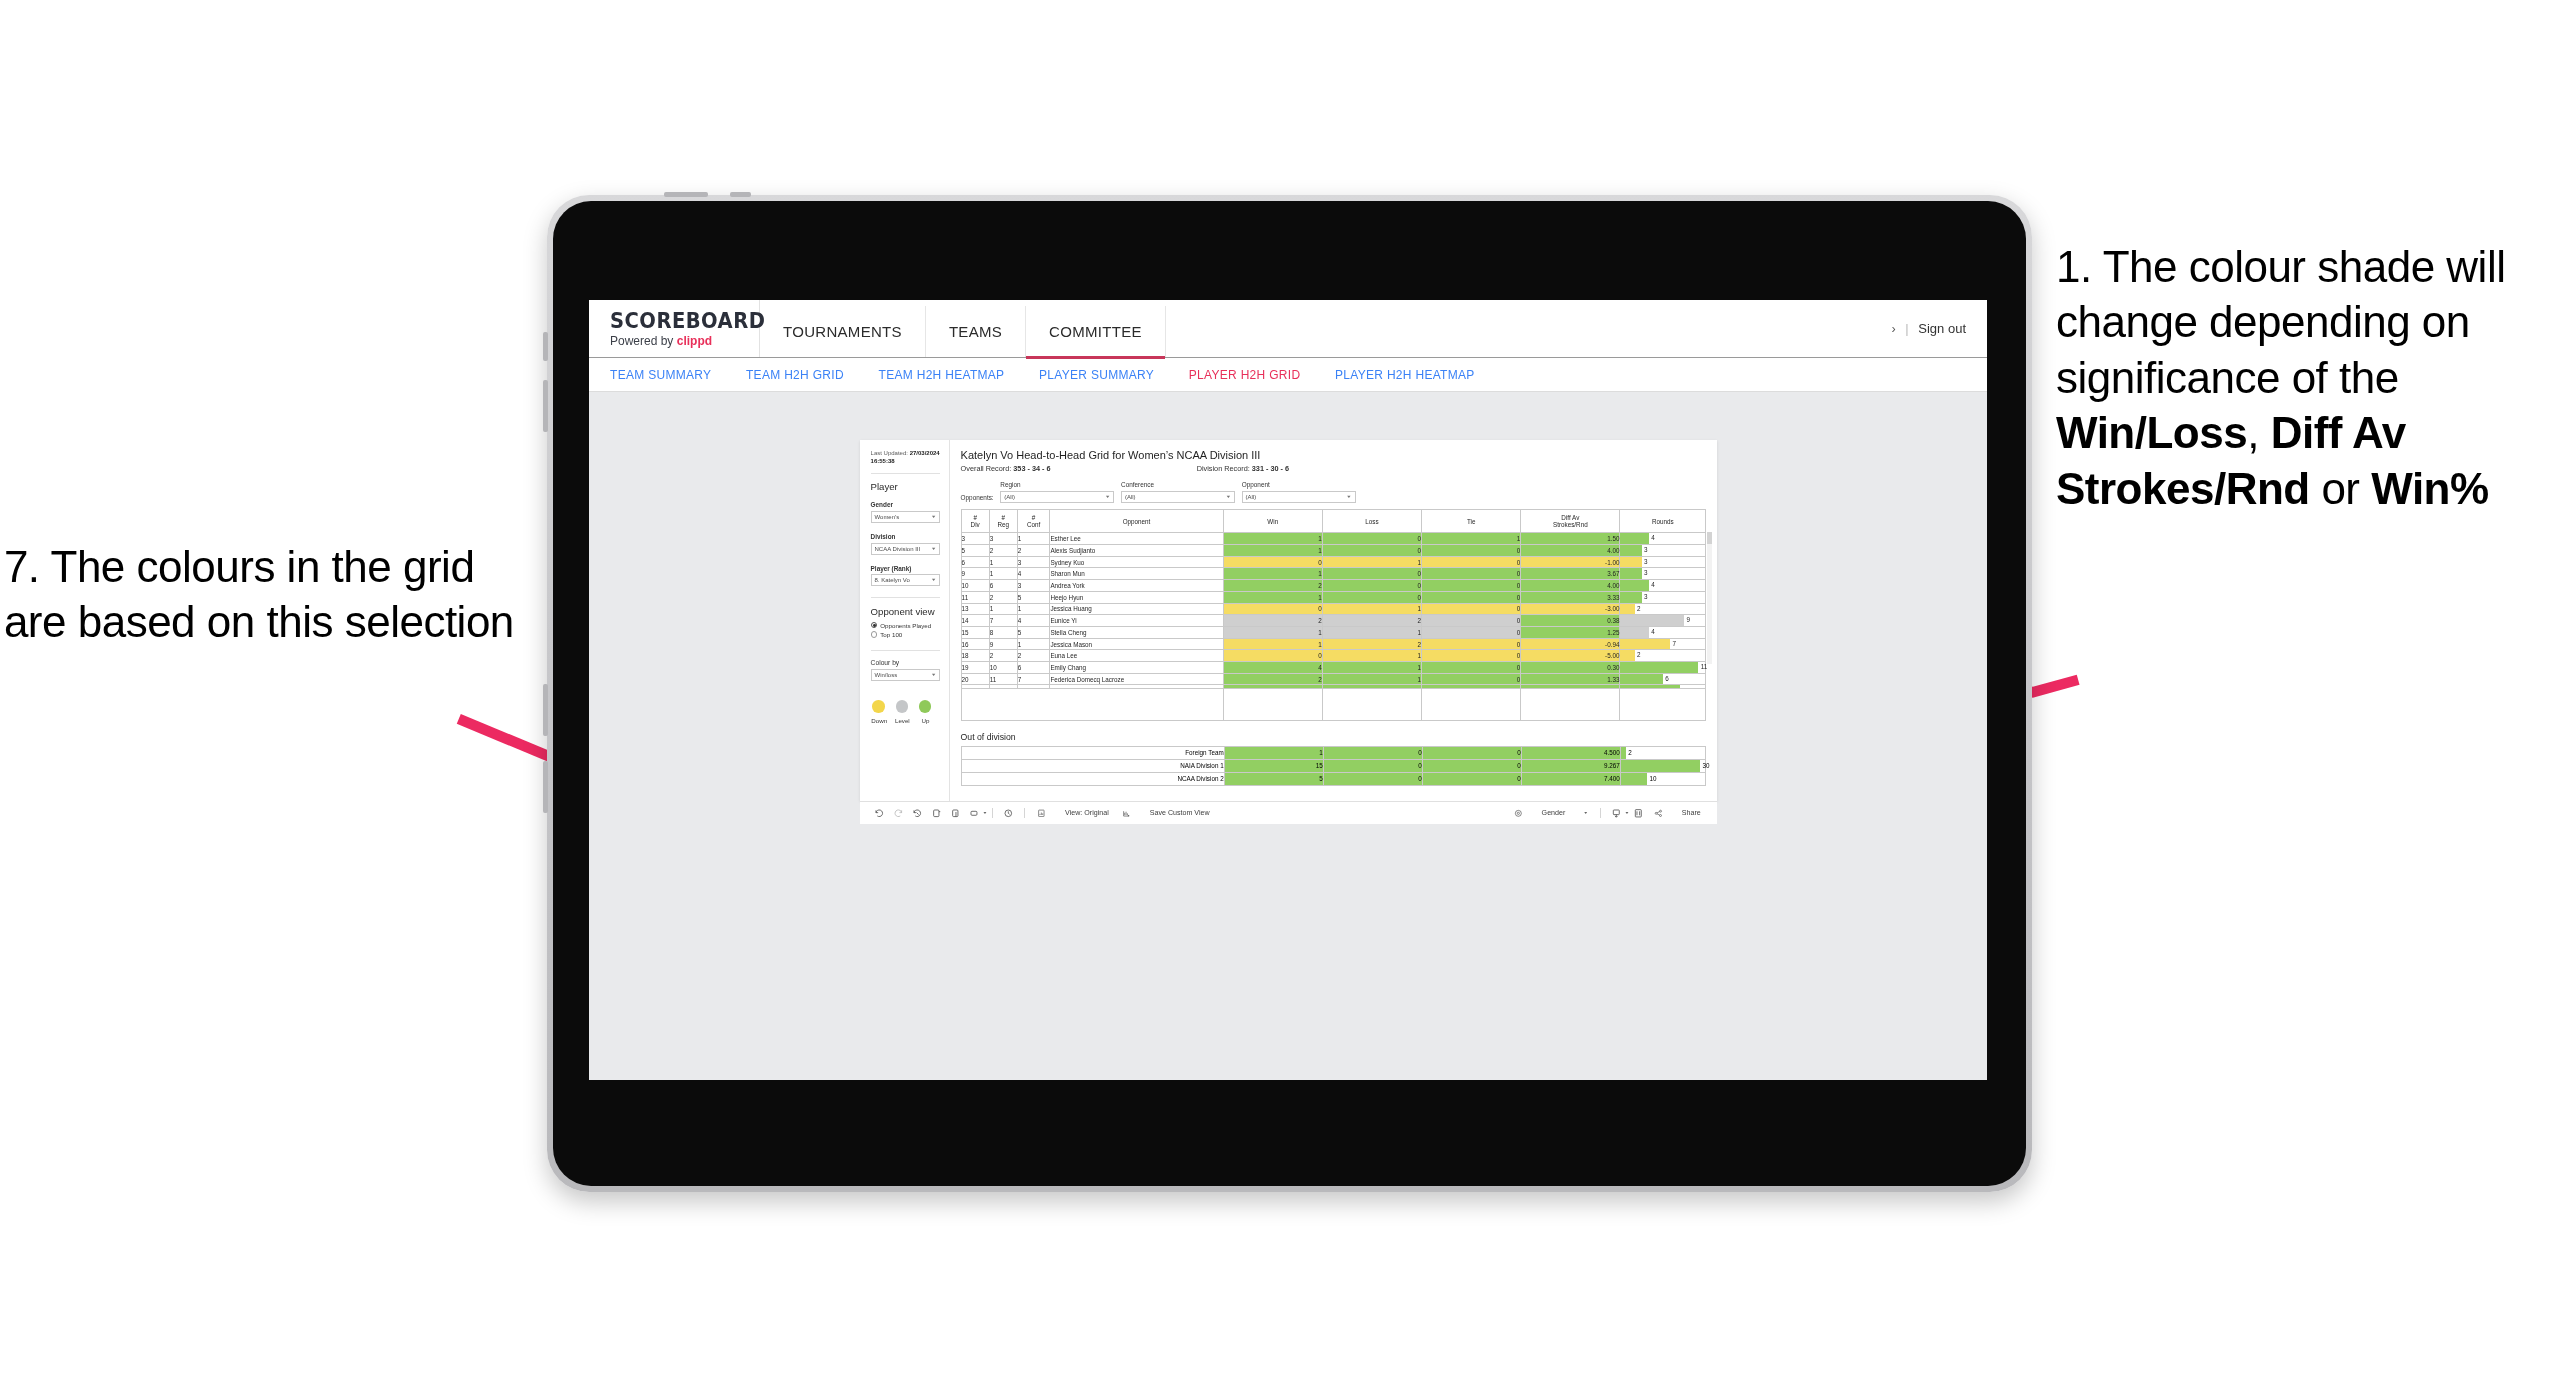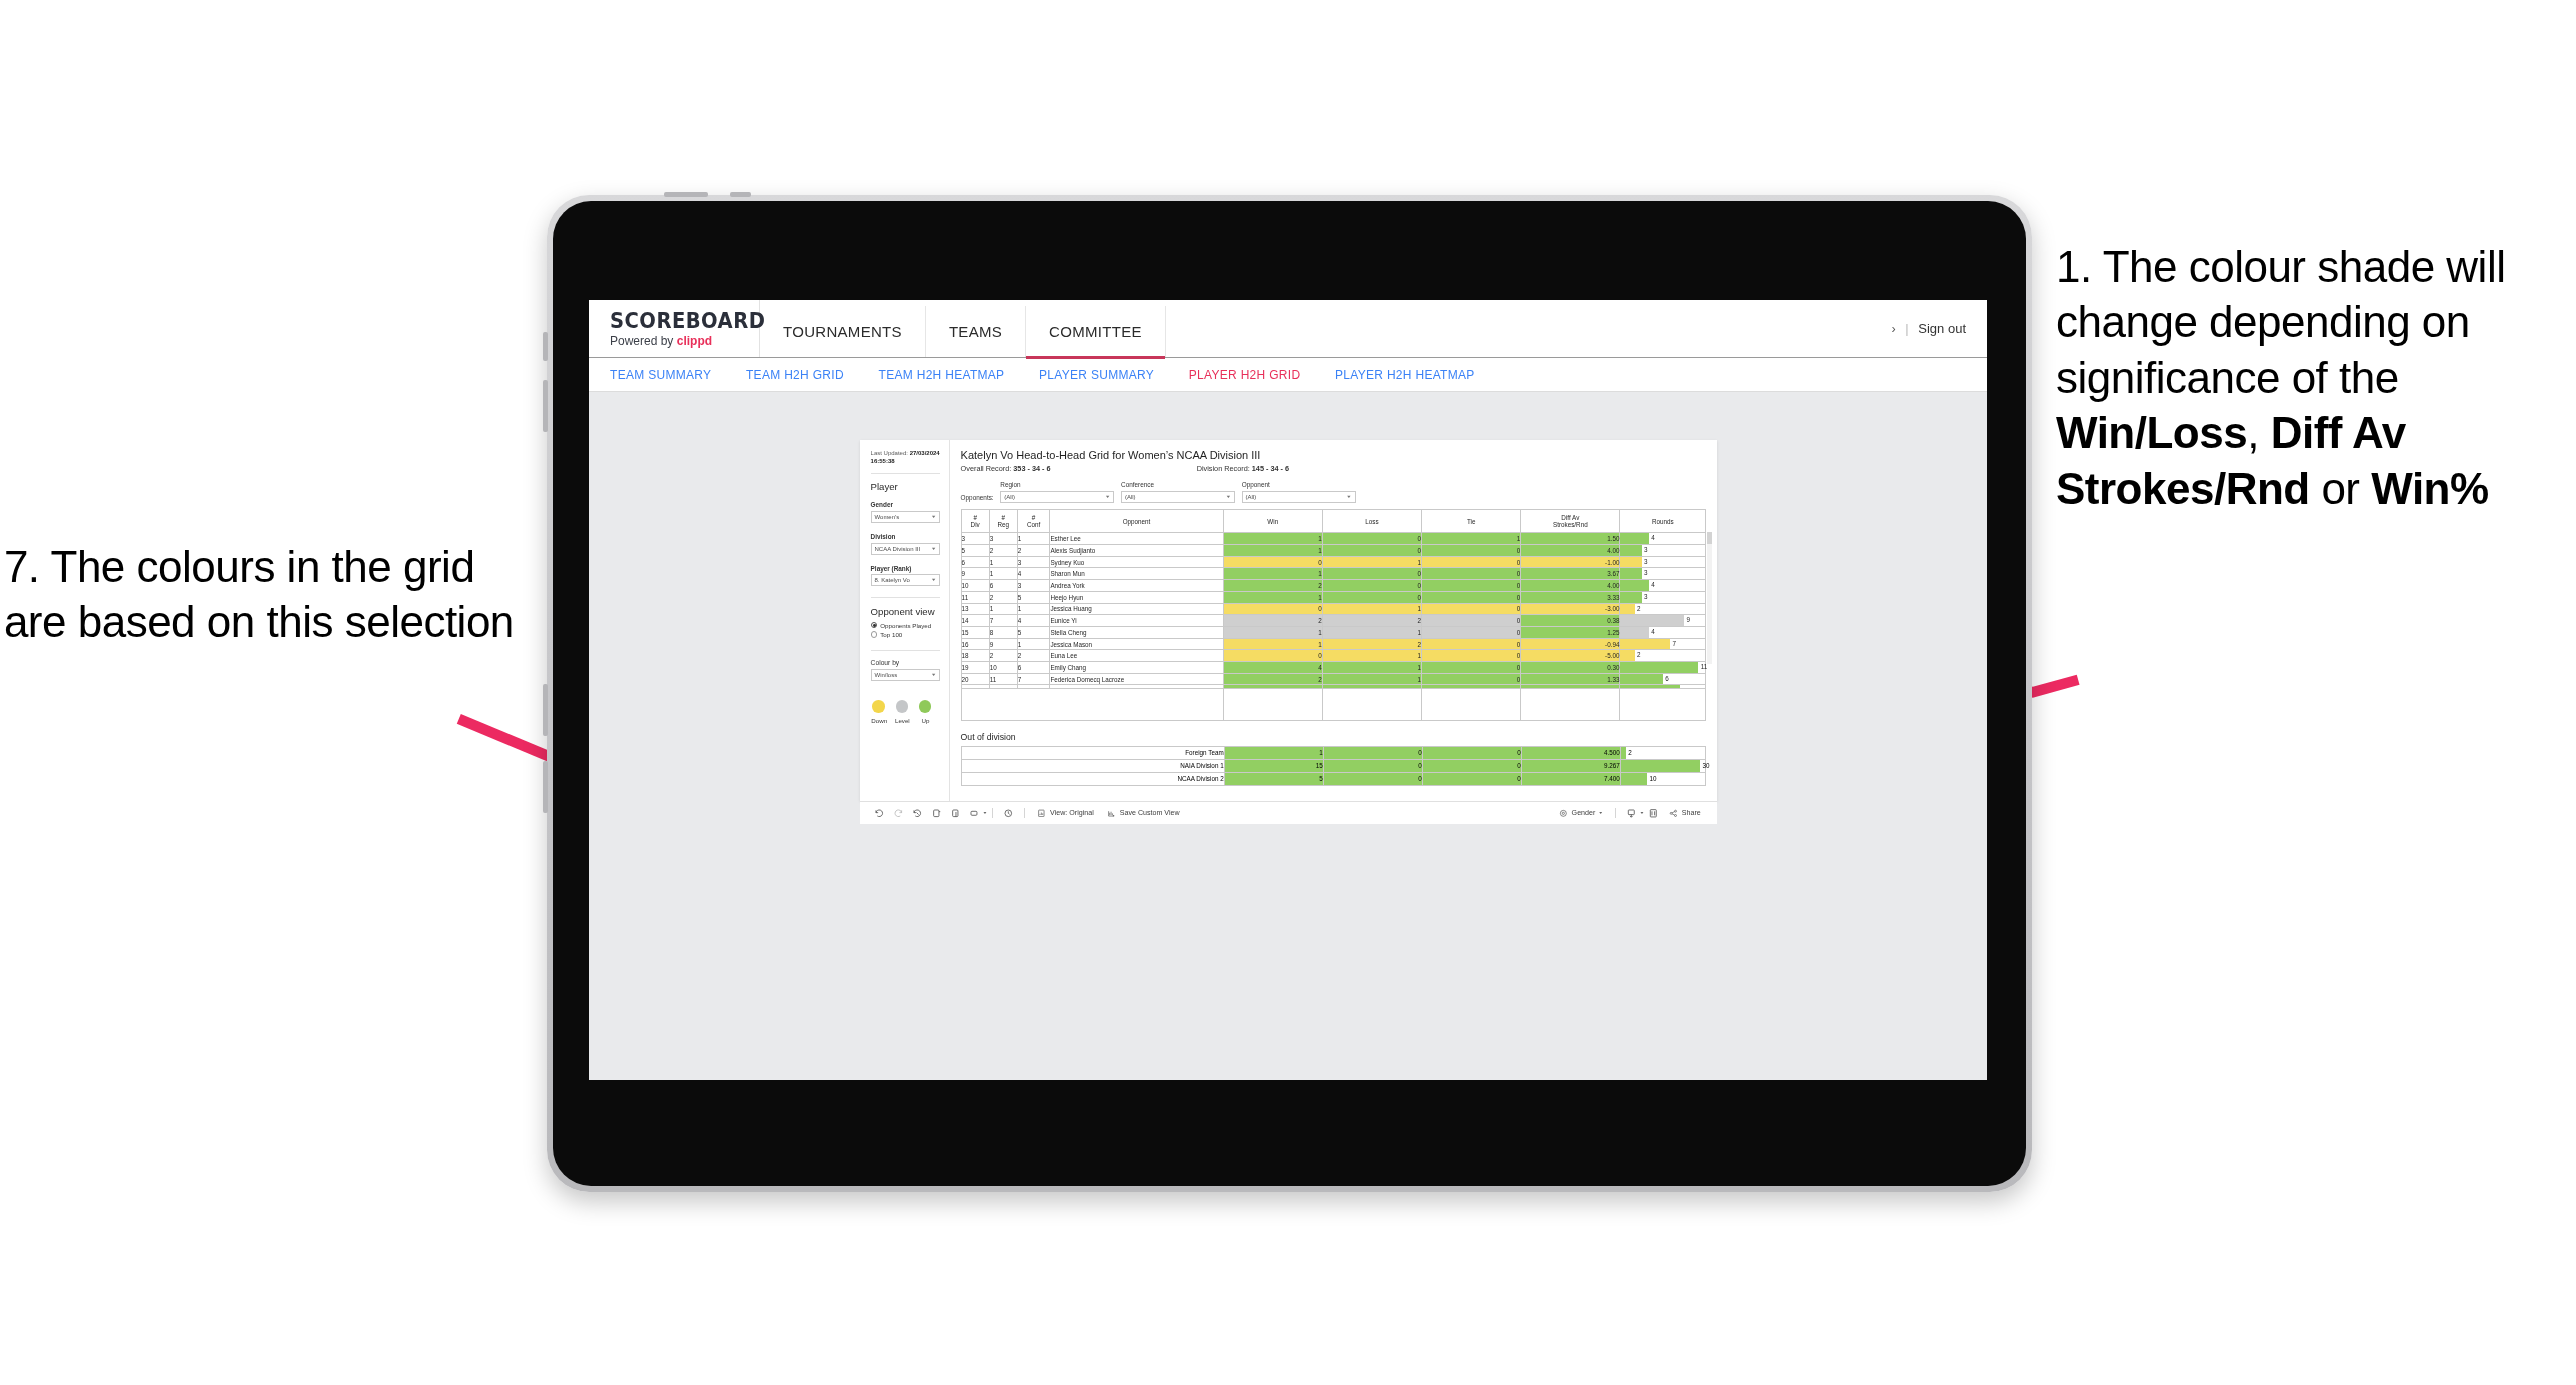--- a/index.html
+++ b/index.html
@@ -180,21 +180,21 @@
   td.odname { text-align: right; padding-right: 3.9px; background:#fff; }
 
   
   #toolbar {
     position: absolute; left: 271px; top: 409px; width: 857px; height: 23px;
     background: #fff; border-top: 1px solid #e0e0e0;
     display: flex; align-items: center; gap: 0; padding: 0 9.6px;
     font-size: 7.1px; color: #3c3c3c;
   }
   .tb-ic { display: flex; align-items: center; justify-content: center; width: 19px; height: 19px; cursor: pointer; }
-  .tb-txt { display: flex; align-items: center; gap: 4px; padding: 0 6.7px; cursor: pointer; white-space: nowrap; }
+  .tb-txt { display: flex; align-items: center; gap: 19px; padding: 0 6.7px; cursor: pointer; white-space: nowrap; }
   .tb-div { width: 1px; height: 10.6px; background: #d5d5d5; margin: 0 5.8px; }
   .caret { font-size: 5.8px; color: #666; transform: scaleY(.7); }
 </style>
 </head>
 <body>
 
 <div id="stage">
 
   <div class="anno" id="anno-left">
     <span>7. The colours in the grid are based on this selection</span>
@@ -318,21 +318,21 @@
             <span>Down</span>
             <span>Level</span>
             <span>Up</span>
           </div>
         </div>
 
         <div id="content-pane">
           <div id="viz-title">Katelyn Vo Head-to-Head Grid for Women’s NCAA Division III</div>
           <div id="record-row">
             <span><span>Overall Record: </span><b>353 -  34 - 6</b></span>
-            <span id="rec-div"><span>Division Record: </span><b>145 -  34 - 6</b></span>
+            <span id="rec-div"><span>Division Record: </span><b>331 -  30 - 6</b></span>
           </div>
 
           <div id="opp-filters">
             <span id="opp-label">Opponents:</span>
             <div class="opp-col">
               <div class="fl-label">Region</div>
               <div class="fl-select">
                 <span>(All)</span>
                 <span class="cv">▼</span>
               </div>

